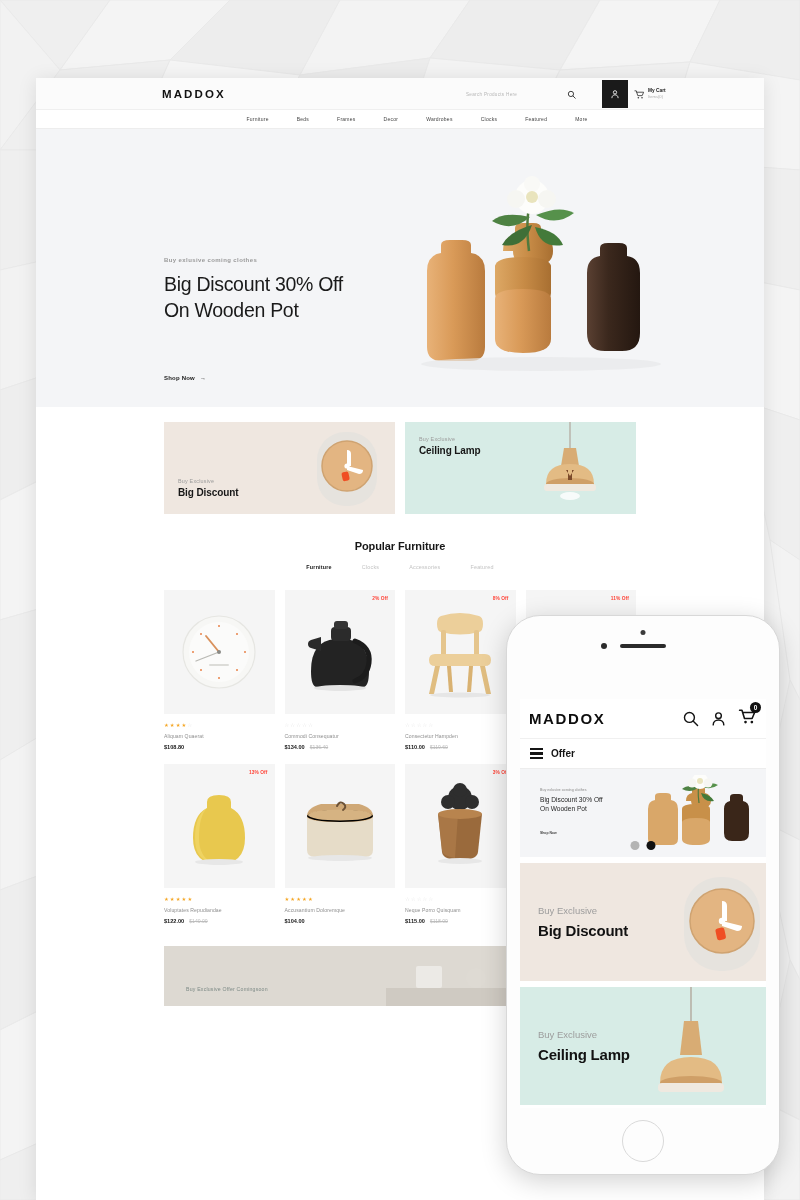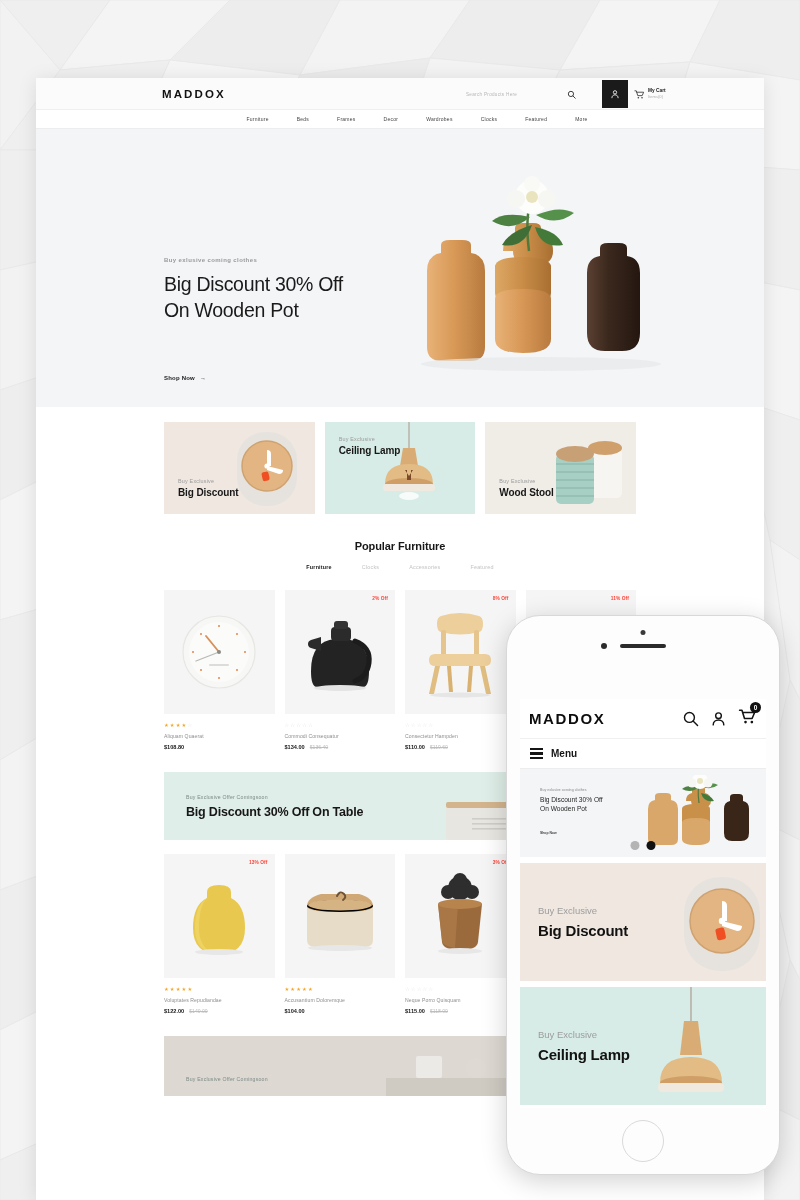--- a/index.html
+++ b/index.html
@@ -380,37 +380,20 @@
           <line x1="42" y1="0" x2="42" y2="26" stroke="#b7b1a6" stroke-width="1.4"></line>
           <path d="M36 26 l12 0 l3 18 l-18 0 z" fill="#d8ac74"></path>
           <path d="M18 62 q0-20 24-20 q24 0 24 20 z" fill="#e3bb84"></path>
           <ellipse cx="42" cy="62" rx="24" ry="6" fill="#cf9f67"></ellipse>
           <rect x="16" y="62" width="52" height="7" rx="3" fill="#efe9e0"></rect>
           <path d="M38 48 l4 6 l4 -6 l-2 0 l0 10 l-4 0 l0 -10 z" fill="#7b4a2a"></path>
           <ellipse cx="42" cy="74" rx="10" ry="4" fill="#fff" opacity=".8"></ellipse>
         </svg>
       </div>
 
-      <div class="d-banner" style="background:#f0ece6;">
-        <div class="d-banner-eyebrow">Buy Exclusive</div>
-        <div class="d-banner-title">Wood Stool</div>
-        <svg class="art" style="right:4px;top:10px;" width="86" height="76" viewBox="0 0 86 76">
-          <rect x="42" y="16" width="34" height="50" rx="5" fill="#f7f5f2"></rect>
-          <ellipse cx="59" cy="16" rx="17" ry="7" fill="#cfa06c"></ellipse>
-          <rect x="10" y="22" width="38" height="50" rx="5" fill="#a8cfc4"></rect>
-          <g stroke="#93bdb1" stroke-width="1.4">
-            <line x1="10" y1="32" x2="48" y2="32"></line>
-              <line x1="10" y1="40" x2="48" y2="40"></line>
-            <line x1="10" y1="48" x2="48" y2="48"></line>
-              <line x1="10" y1="56" x2="48" y2="56"></line>
-            <line x1="10" y1="64" x2="48" y2="64"></line>
-          </g>
-          <ellipse cx="29" cy="22" rx="19" ry="8" fill="#c8a075"></ellipse>
-        </svg>
-      </div>
     </div>
 
     <div class="d-section-title">Popular Furniture</div>
     <div class="d-tabs">
       <div class="d-tab active">Furniture</div>
       <div class="d-tab">Clocks</div>
       <div class="d-tab">Accessories</div>
       <div class="d-tab">Featured</div>
     </div>
 
@@ -500,37 +483,20 @@
         <div class="d-stars">
           <span>☆</span><span>☆</span><span>☆</span><span>☆</span><span>☆</span>
         </div>
         <div class="d-pname"></div>
         <div class="d-prices">
           <span class="d-price"></span>
         </div>
       </div>
     </div>
 
-    <div class="d-offer">
-      <div class="d-offer-eyebrow">Buy Exclusive Offer Comingsoon</div>
-      <div class="d-offer-title">Big Discount 30% Off On Table</div>
-      <svg class="art" style="right:0;top:0;" width="250" height="68" viewBox="0 0 250 68">
-        <rect x="60" y="34" width="150" height="34" rx="3" fill="#e8e6e1"></rect>
-        <rect x="60" y="30" width="150" height="6" rx="2" fill="#d3b48d"></rect>
-        <g fill="#cfcdc8">
-          <rect x="86" y="46" width="100" height="1.6"></rect>
-            <rect x="86" y="51" width="100" height="1.6"></rect>
-          <rect x="86" y="56" width="100" height="1.6"></rect>
-        </g>
-        <path d="M150 34 q-6 -20 14 -26" stroke="#9a9a9a" stroke-width="1.6" fill="none"></path>
-        <ellipse cx="152" cy="34" rx="13" ry="6" fill="#2a2a2a"></ellipse>
-        <path d="M152 14 l54 -14 l4 8 l-54 14 z" fill="#1f1f1f"></path>
-        <rect x="156" y="8" width="48" height="5" rx="2" fill="#efeff0" transform="rotate(-15 180 10)"></rect>
-      </svg>
-    </div>
 
 
     <div class="d-grid" style="padding-top:14px;">
 
       <div class="d-card">
         <div class="d-thumb">
           <div class="d-badge">13% Off</div>
           <svg width="76" height="88" viewBox="0 0 76 88">
             <path d="M26 20 q0 -7 12 -7 q12 0 12 7 l0 6 q14 7 14 30 q0 26 -26 26 q-26 0 -26 -26 q0 -23 14 -30 z" fill="#e8c84e"></path>
             <path d="M26 26 q-12 8 -12 30 q0 22 18 25 q-14 -6 -14 -25 q0 -22 8 -30 z" fill="#f0d667" opacity=".8"></path>
@@ -637,21 +603,21 @@
           </div>
         </div>
       </div>
 
       <div class="p-menu">
         <span class="p-burger">
             <i></i>
             <i></i>
             <i></i>
           </span>
-        <span class="p-menu-label">Menu</span>
+        <span class="p-menu-label">Offer</span>
       </div>
 
       <div class="p-hero">
         <div class="p-hero-eyebrow">Buy exlusive coming clothes</div>
         <div class="p-hero-title">
           <span>Big Discount 30% Off</span><br>
           <span>On Wooden Pot</span>
         </div>
         <div class="p-hero-cta">Shop Now</div>
         <svg class="art" style="right:6px;top:6px;" width="130" height="76" viewBox="0 0 130 76">

